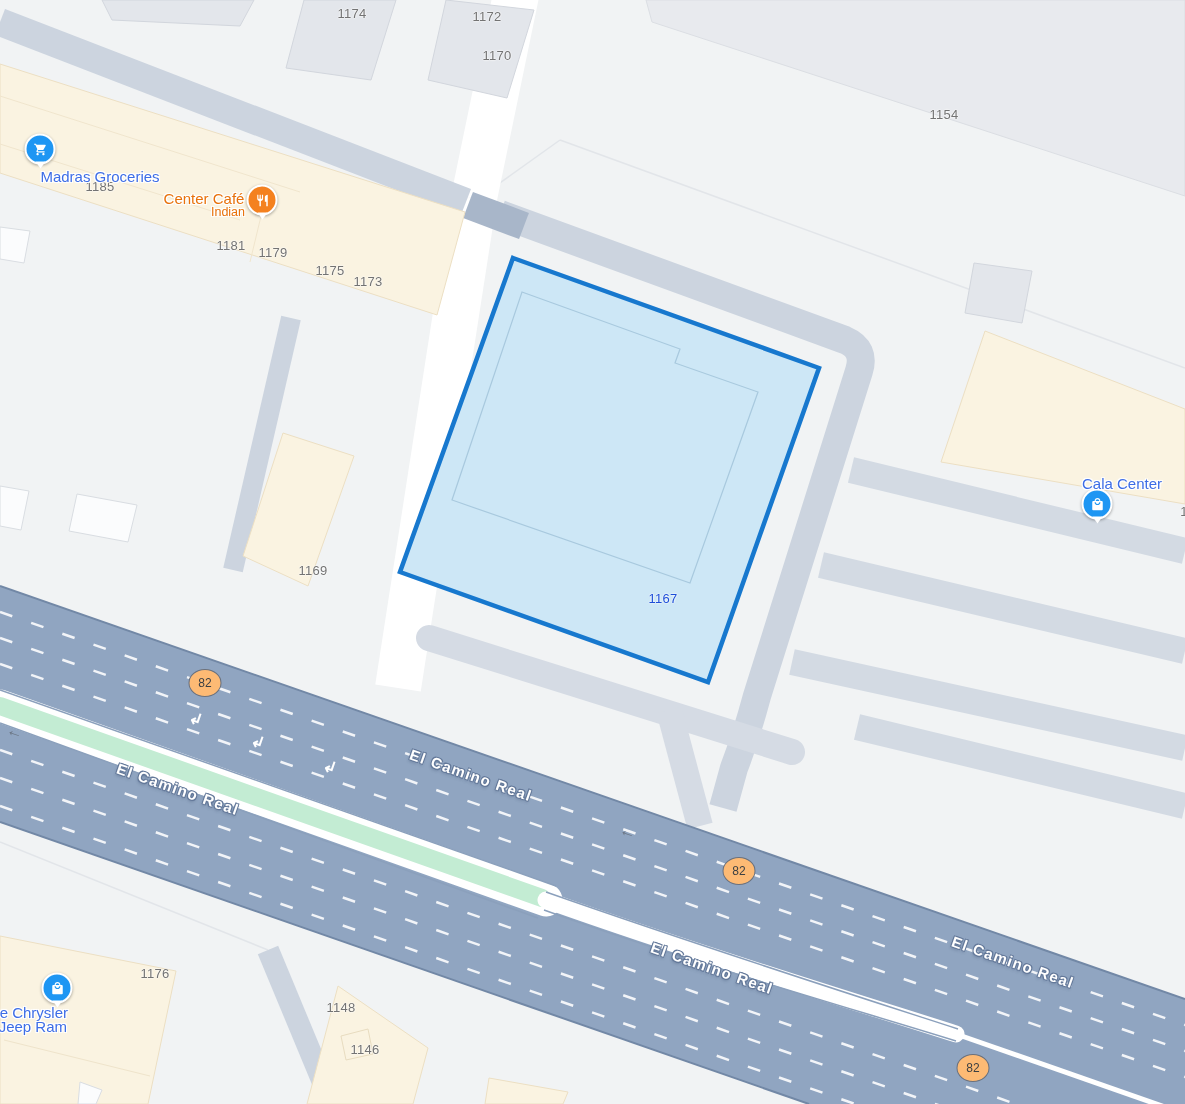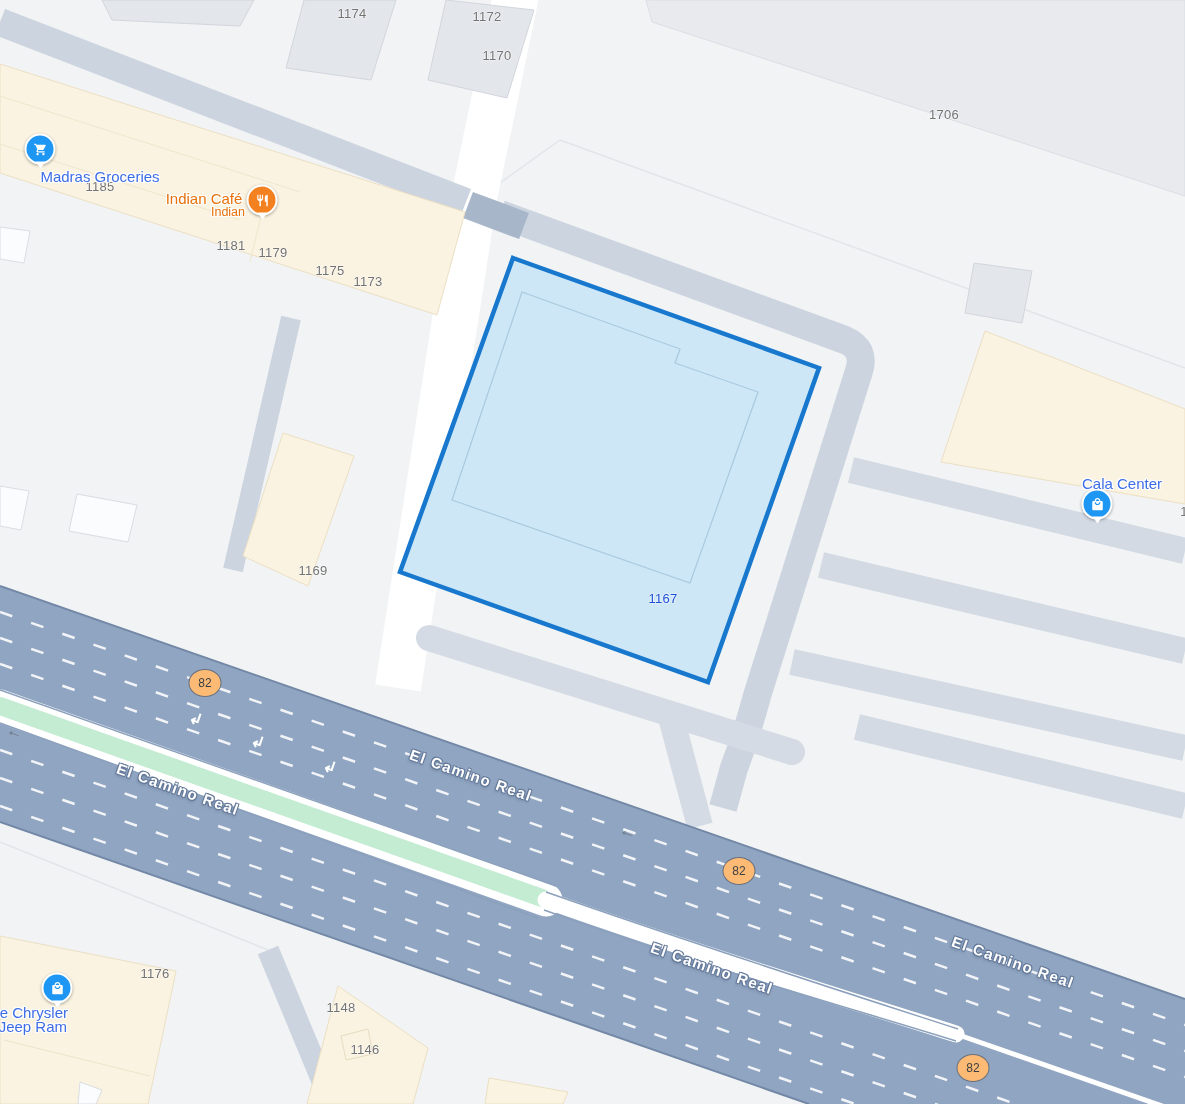--- a/index.html
+++ b/index.html
@@ -126,21 +126,21 @@
 
     <g>
       <polygon points="513,258 819,368 708,682 400,572" fill="#cbe6f6" fill-opacity="0.96" stroke="#1778ce" stroke-width="4.5" stroke-linejoin="miter"></polygon>
       <path d="M522,292 L680,349 L675,363 L758,392 L690,583 L452,500 Z" fill="none" stroke="#a8c9de" stroke-width="1.2"></path>
     </g>
   </svg>
 
   <div class="plabel" style="left:352px;top:13px">1174</div>
   <div class="plabel" style="left:487px;top:16px">1172</div>
   <div class="plabel" style="left:497px;top:55px">1170</div>
-  <div class="plabel" style="left:944px;top:114px">1706</div>
+  <div class="plabel" style="left:944px;top:114px">1154</div>
   <div class="plabel" style="left:100px;top:186px">1185</div>
   <div class="plabel" style="left:231px;top:245px">1181</div>
   <div class="plabel" style="left:273px;top:252px">1179</div>
   <div class="plabel" style="left:330px;top:270px">1175</div>
   <div class="plabel" style="left:368px;top:281px">1173</div>
   <div class="plabel" style="left:313px;top:570px">1169</div>
   <div class="plabel" style="left:155px;top:973px">1176</div>
   <div class="plabel" style="left:341px;top:1007px">1148</div>
   <div class="plabel" style="left:365px;top:1049px">1146</div>
   <div class="plabel" style="left:1184px;top:511px">1</div>
@@ -161,21 +161,21 @@
         <path d="M19 6h-2c0-2.76-2.24-5-5-5S7 3.24 7 6H5c-1.1 0-1.99.9-1.99 2L3 20c0 1.1.9 2 2 2h14c1.1 0 2-.9 2-2V8c0-1.1-.9-2-2-2zm-7-3c1.66 0 3 1.34 3 3H9c0-1.66 1.34-3 3-3zm0 10c-2.76 0-5-2.24-5-5h2c0 1.66 1.34 3 3 3s3-1.34 3-3h2c0 2.76-2.24 5-5 5z"></path>
       </svg>
   </div>
   <div class="pin pin-blue" style="left:57px;top:988px">
     <svg viewBox="0 0 24 24">
         <path d="M19 6h-2c0-2.76-2.24-5-5-5S7 3.24 7 6H5c-1.1 0-1.99.9-1.99 2L3 20c0 1.1.9 2 2 2h14c1.1 0 2-.9 2-2V8c0-1.1-.9-2-2-2zm-7-3c1.66 0 3 1.34 3 3H9c0-1.66 1.34-3 3-3zm0 10c-2.76 0-5-2.24-5-5h2c0 1.66 1.34 3 3 3s3-1.34 3-3h2c0 2.76-2.24 5-5 5z"></path>
       </svg>
   </div>
 
   <div class="poi-label poi-blue" style="left:100px;top:176px">Madras Groceries</div>
-  <div class="poi-label poi-orange" style="left:204px;top:198px">Indian Café</div>
+  <div class="poi-label poi-orange" style="left:204px;top:198px">Center Café</div>
   <div class="poi-label poi-orange poi-sub" style="left:228px;top:212px">Indian</div>
   <div class="poi-label poi-blue" style="left:1122px;top:483px">Cala Center</div>
   <div class="poi-label poi-blue dealer-label" style="left:-232px;top:1013px;width:300px;transform:translate(0,-50%)">ale Chrysler</div>
   <div class="poi-label poi-blue dealer-label" style="left:-233px;top:1027px;width:300px;transform:translate(0,-50%)">e Jeep Ram</div>
 
   <div class="shield" style="left:205px;top:683px">82</div>
   <div class="shield" style="left:739px;top:871px">82</div>
   <div class="shield" style="left:973px;top:1068px">82</div>
 
   <div class="hwy-label" style="left:178px;top:789px">El Camino Real</div>

